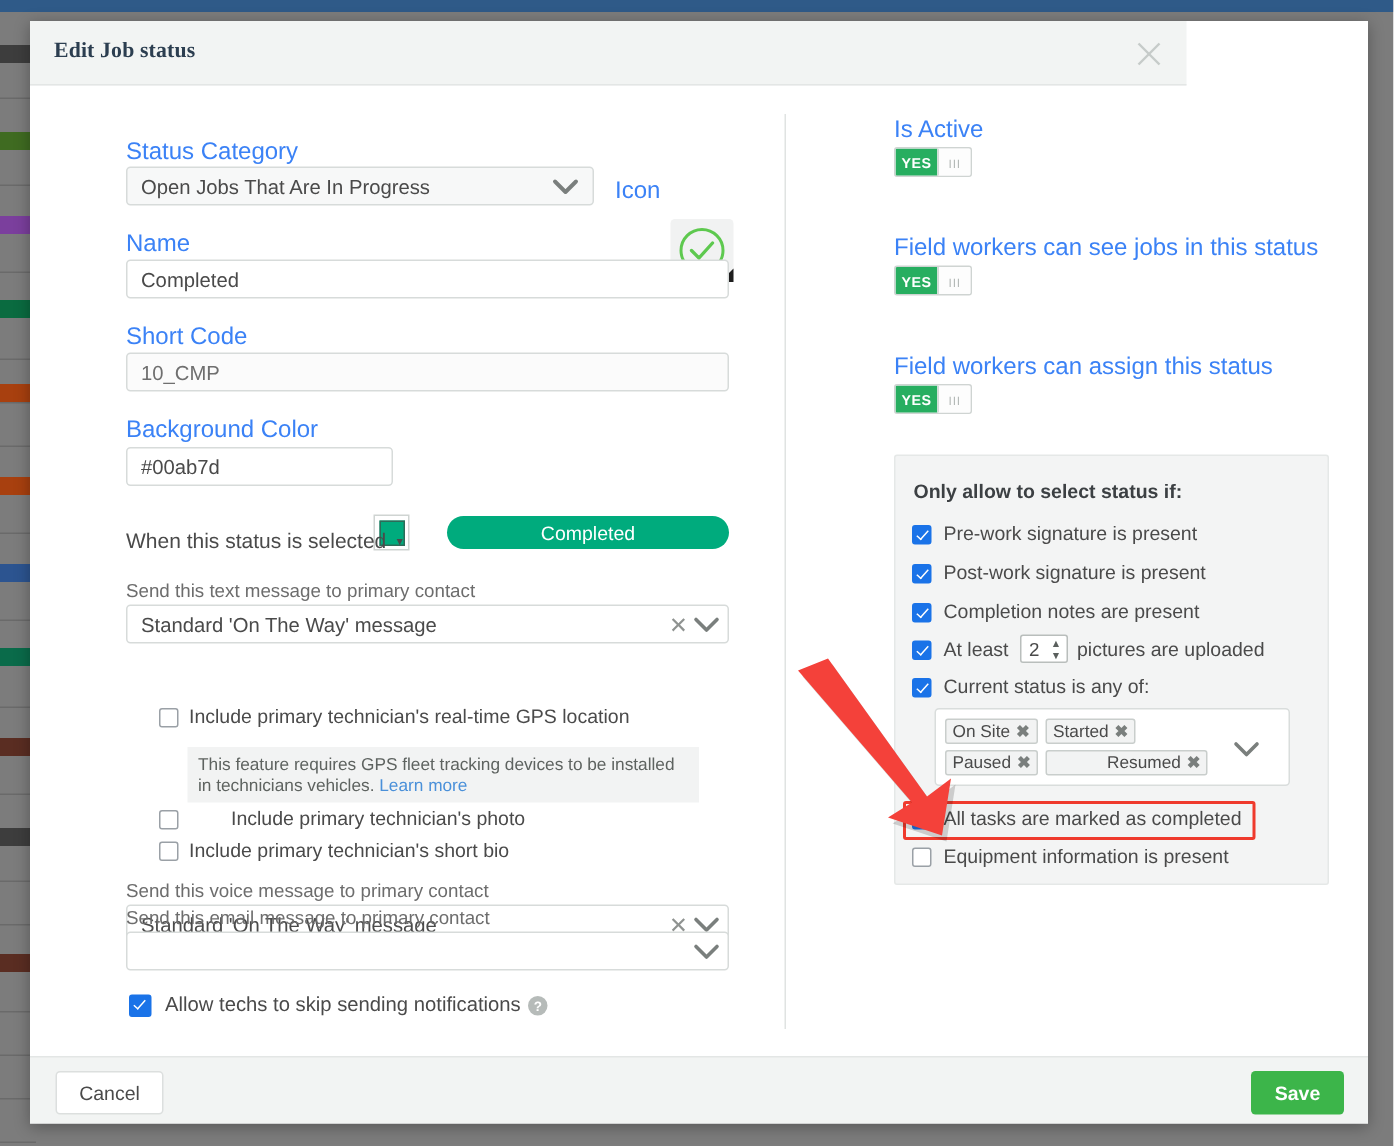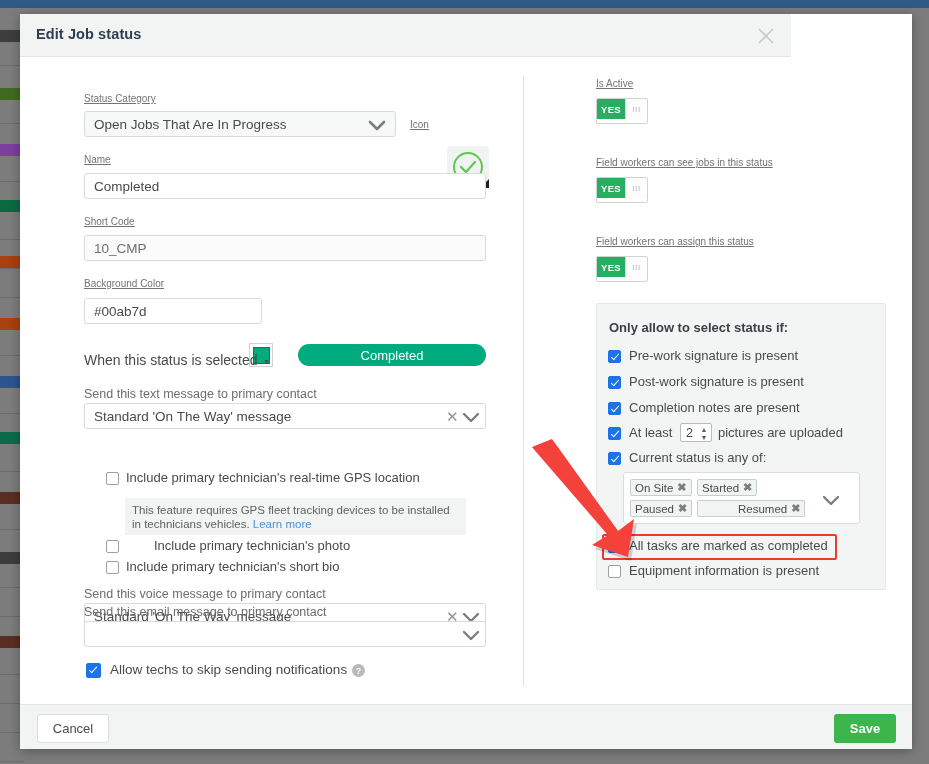--- a/index.html
+++ b/index.html
@@ -54,20 +54,21 @@
     box-shadow: 0 2px 10px rgba(0,0,0,0.30);
     overflow: hidden;
   }
   .modal-header {
     position: absolute;
     left: 0; top: 0;
     width: 771px; height: 43px;
     background: #f2f4f3;
     border-bottom: 1px solid #e3e6e5;
     box-sizing: border-box;
+    font-family: Liberation Serif, serif;
   }
   .modal-title {
     position: absolute;
     left: 16px; top: 12px;
     font-size: 14.5px;
     font-weight: bold;
     color: #2c3e50;
     letter-spacing: 0.1px;
   }
   .close-icon {
@@ -87,23 +88,22 @@
 
   .divider-v {
     position: absolute;
     left: 503px; top: 18px;
     width: 1px; height: 610px;
     background: #e0e3e2;
   }
 
   
   .fld-label {
-    font-size: 10px;
-    color: #737373;
-    text-decoration: underline;
+    font-size: 16px;
+    color: #3b82f6;
   }
   .sub-label {
     font-size: 12.5px;
     color: #6d6d6d;
   }
   .input-box {
     box-sizing: border-box;
     border: 1px solid #d7dbda;
     border-radius: 3px;
     background: #ffffff;
@@ -155,21 +155,21 @@
   .cb-text {
     position: absolute;
     font-size: 13px;
     color: #4a4a4a;
     white-space: nowrap;
   }
 
   
   .toggle {
     position: absolute;
-    width: 52px; height: 26px;
+    width: 52px; height: 20px;
     box-sizing: border-box;
     border: 1px solid #cfd4d2;
     border-radius: 2px;
     background: #ffffff;
     overflow: hidden;
     cursor: pointer;
     padding-left: 16px;
   }
   .toggle-on {
     position: absolute;

